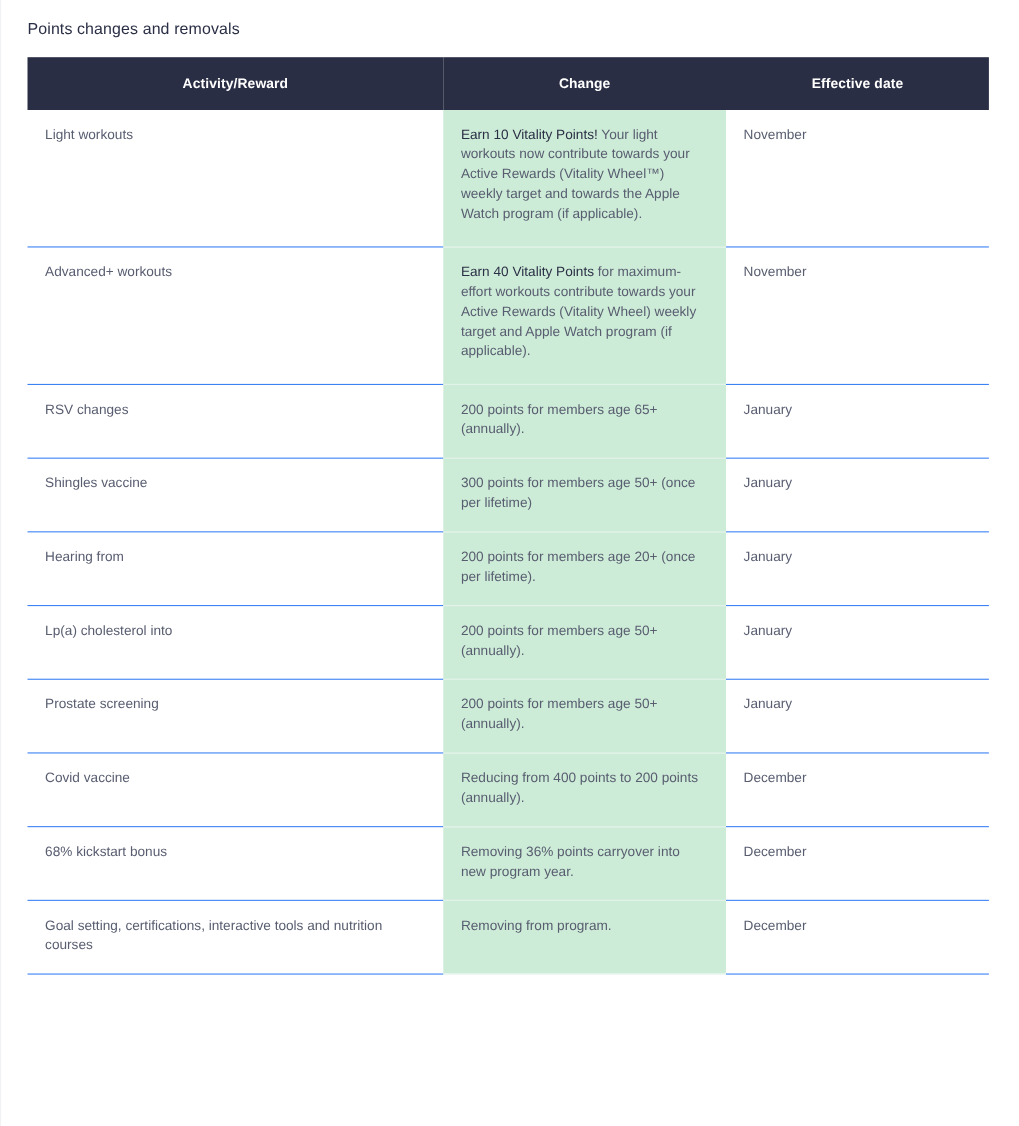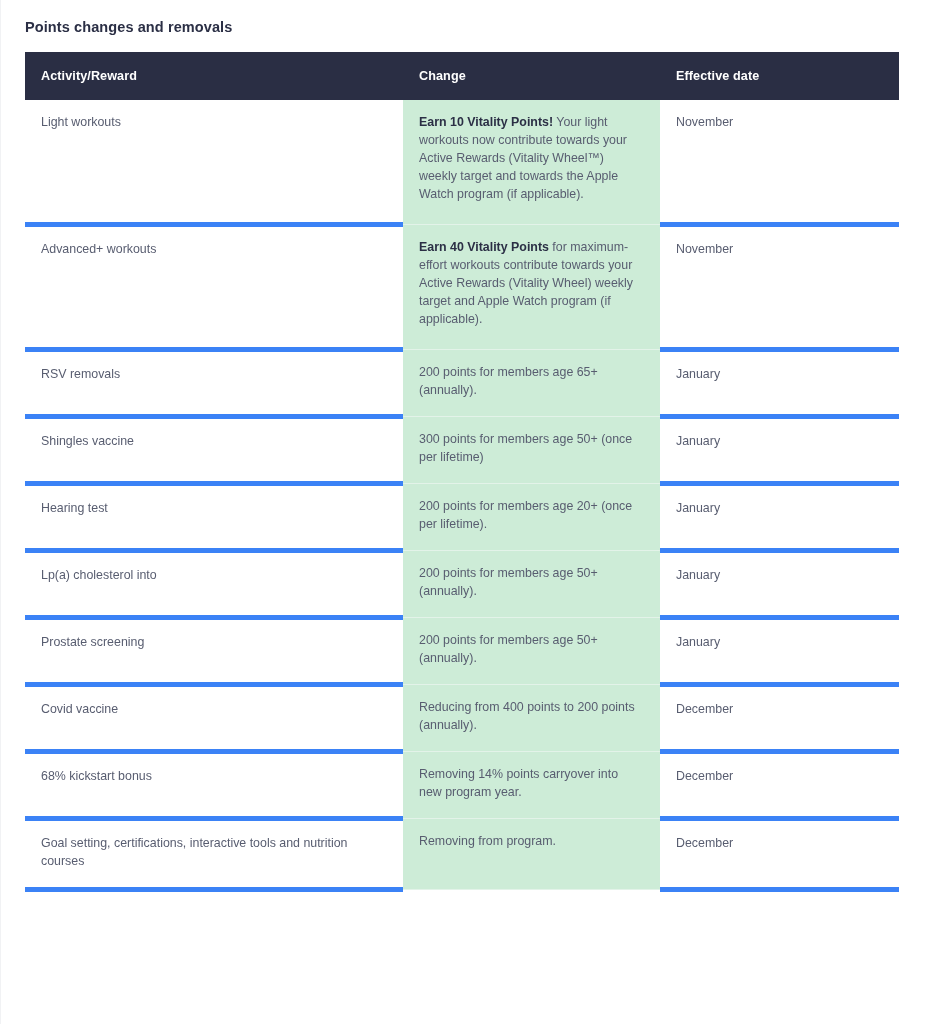--- a/index.html
+++ b/index.html
@@ -23,78 +23,78 @@
     box-sizing: border-box;
     border-left: 1px solid #f1f2f4;
   }
 
   .content {
     padding: 0 28px 0 24px;
   }
 
   .section-title {
     font-size: 14.5px;
-    font-weight: bold;
+    font-weight: normal;
     color: #2b2f45;
     letter-spacing: 0.1px;
     padding: 19px 0 16px 0;
     margin: 0;
     line-height: 1.2;
   }
 
   table.points-table {
     width: 874px;
     border-collapse: collapse;
     table-layout: fixed;
     background: #ffffff;
   }
 
   table.points-table thead th {
     background: #2a2e44;
     color: #ffffff;
     font-size: 12.6px;
     font-weight: bold;
-    text-align: left;
+    text-align: center;
     padding: 17px 16px 17px 16px;
     letter-spacing: 0.1px;
     vertical-align: middle;
     border: none;
   }
 
   col.c-activity { width: 378px; }
   col.c-change   { width: 257px; }
   col.c-date     { width: 239px; }
 
   table.points-table tbody td {
     font-size: 12.4px;
     color: #585d70;
     line-height: 1.45;
     vertical-align: top;
     padding: 14px 16px 16px 16px;
-    border-bottom: 5px solid #3b82f6;
+    border-bottom: 1px solid #3b82f6;
     background: #ffffff;
     word-wrap: break-word;
   }
 
   table.points-table tbody td.cell-change {
     background: #cdecd7;
     border-bottom: 1px solid #e3f3e9;
   }
 
   table.points-table tbody td.cell-activity {
     padding-left: 16px;
   }
 
   table.points-table tbody tr.row-tall td {
     padding-bottom: 20px;
   }
 
   .cell-change b {
     color: #2b2f45;
-    font-weight: bold;
+    font-weight: normal;
   }
 </style>
 </head>
 <body>
 
 <div class="page">
   <div class="content">
 
     <h2 class="section-title">Points changes and removals</h2>
 
@@ -116,52 +116,52 @@
             <td class="cell-activity">Light workouts</td>
             <td class="cell-change"><b>Earn 10 Vitality Points!</b><span> Your light workouts now contribute towards your Active Rewards (Vitality Wheel™) weekly target and towards the Apple Watch program (if applicable).</span></td>
             <td class="cell-date">November</td>
           </tr>
           <tr class="row-tall">
             <td class="cell-activity">Advanced+ workouts</td>
             <td class="cell-change"><b>Earn 40 Vitality Points</b><span> for maximum-effort workouts contribute towards your Active Rewards (Vitality Wheel) weekly target and Apple Watch program (if applicable).</span></td>
             <td class="cell-date">November</td>
           </tr>
           <tr>
-            <td class="cell-activity">RSV removals</td>
+            <td class="cell-activity">RSV changes</td>
             <td class="cell-change">200 points for members age 65+ (annually).</td>
             <td class="cell-date">January</td>
           </tr>
           <tr>
             <td class="cell-activity">Shingles vaccine</td>
             <td class="cell-change">300 points for members age 50+ (once per lifetime)</td>
             <td class="cell-date">January</td>
           </tr>
           <tr>
-            <td class="cell-activity">Hearing test</td>
+            <td class="cell-activity">Hearing from</td>
             <td class="cell-change">200 points for members age 20+ (once per lifetime).</td>
             <td class="cell-date">January</td>
           </tr>
           <tr>
             <td class="cell-activity">Lp(a) cholesterol into</td>
             <td class="cell-change">200 points for members age 50+ (annually).</td>
             <td class="cell-date">January</td>
           </tr>
           <tr>
             <td class="cell-activity">Prostate screening</td>
             <td class="cell-change">200 points for members age 50+ (annually).</td>
             <td class="cell-date">January</td>
           </tr>
           <tr>
             <td class="cell-activity">Covid vaccine</td>
             <td class="cell-change">Reducing from 400 points to 200 points (annually).</td>
             <td class="cell-date">December</td>
           </tr>
           <tr>
             <td class="cell-activity">68% kickstart bonus</td>
-            <td class="cell-change">Removing 14% points carryover into new program year.</td>
+            <td class="cell-change">Removing 36% points carryover into new program year.</td>
             <td class="cell-date">December</td>
           </tr>
           <tr>
             <td class="cell-activity">Goal setting, certifications, interactive tools and nutrition courses</td>
             <td class="cell-change">Removing from program.</td>
             <td class="cell-date">December</td>
           </tr>
         </tbody>
     </table>
 

